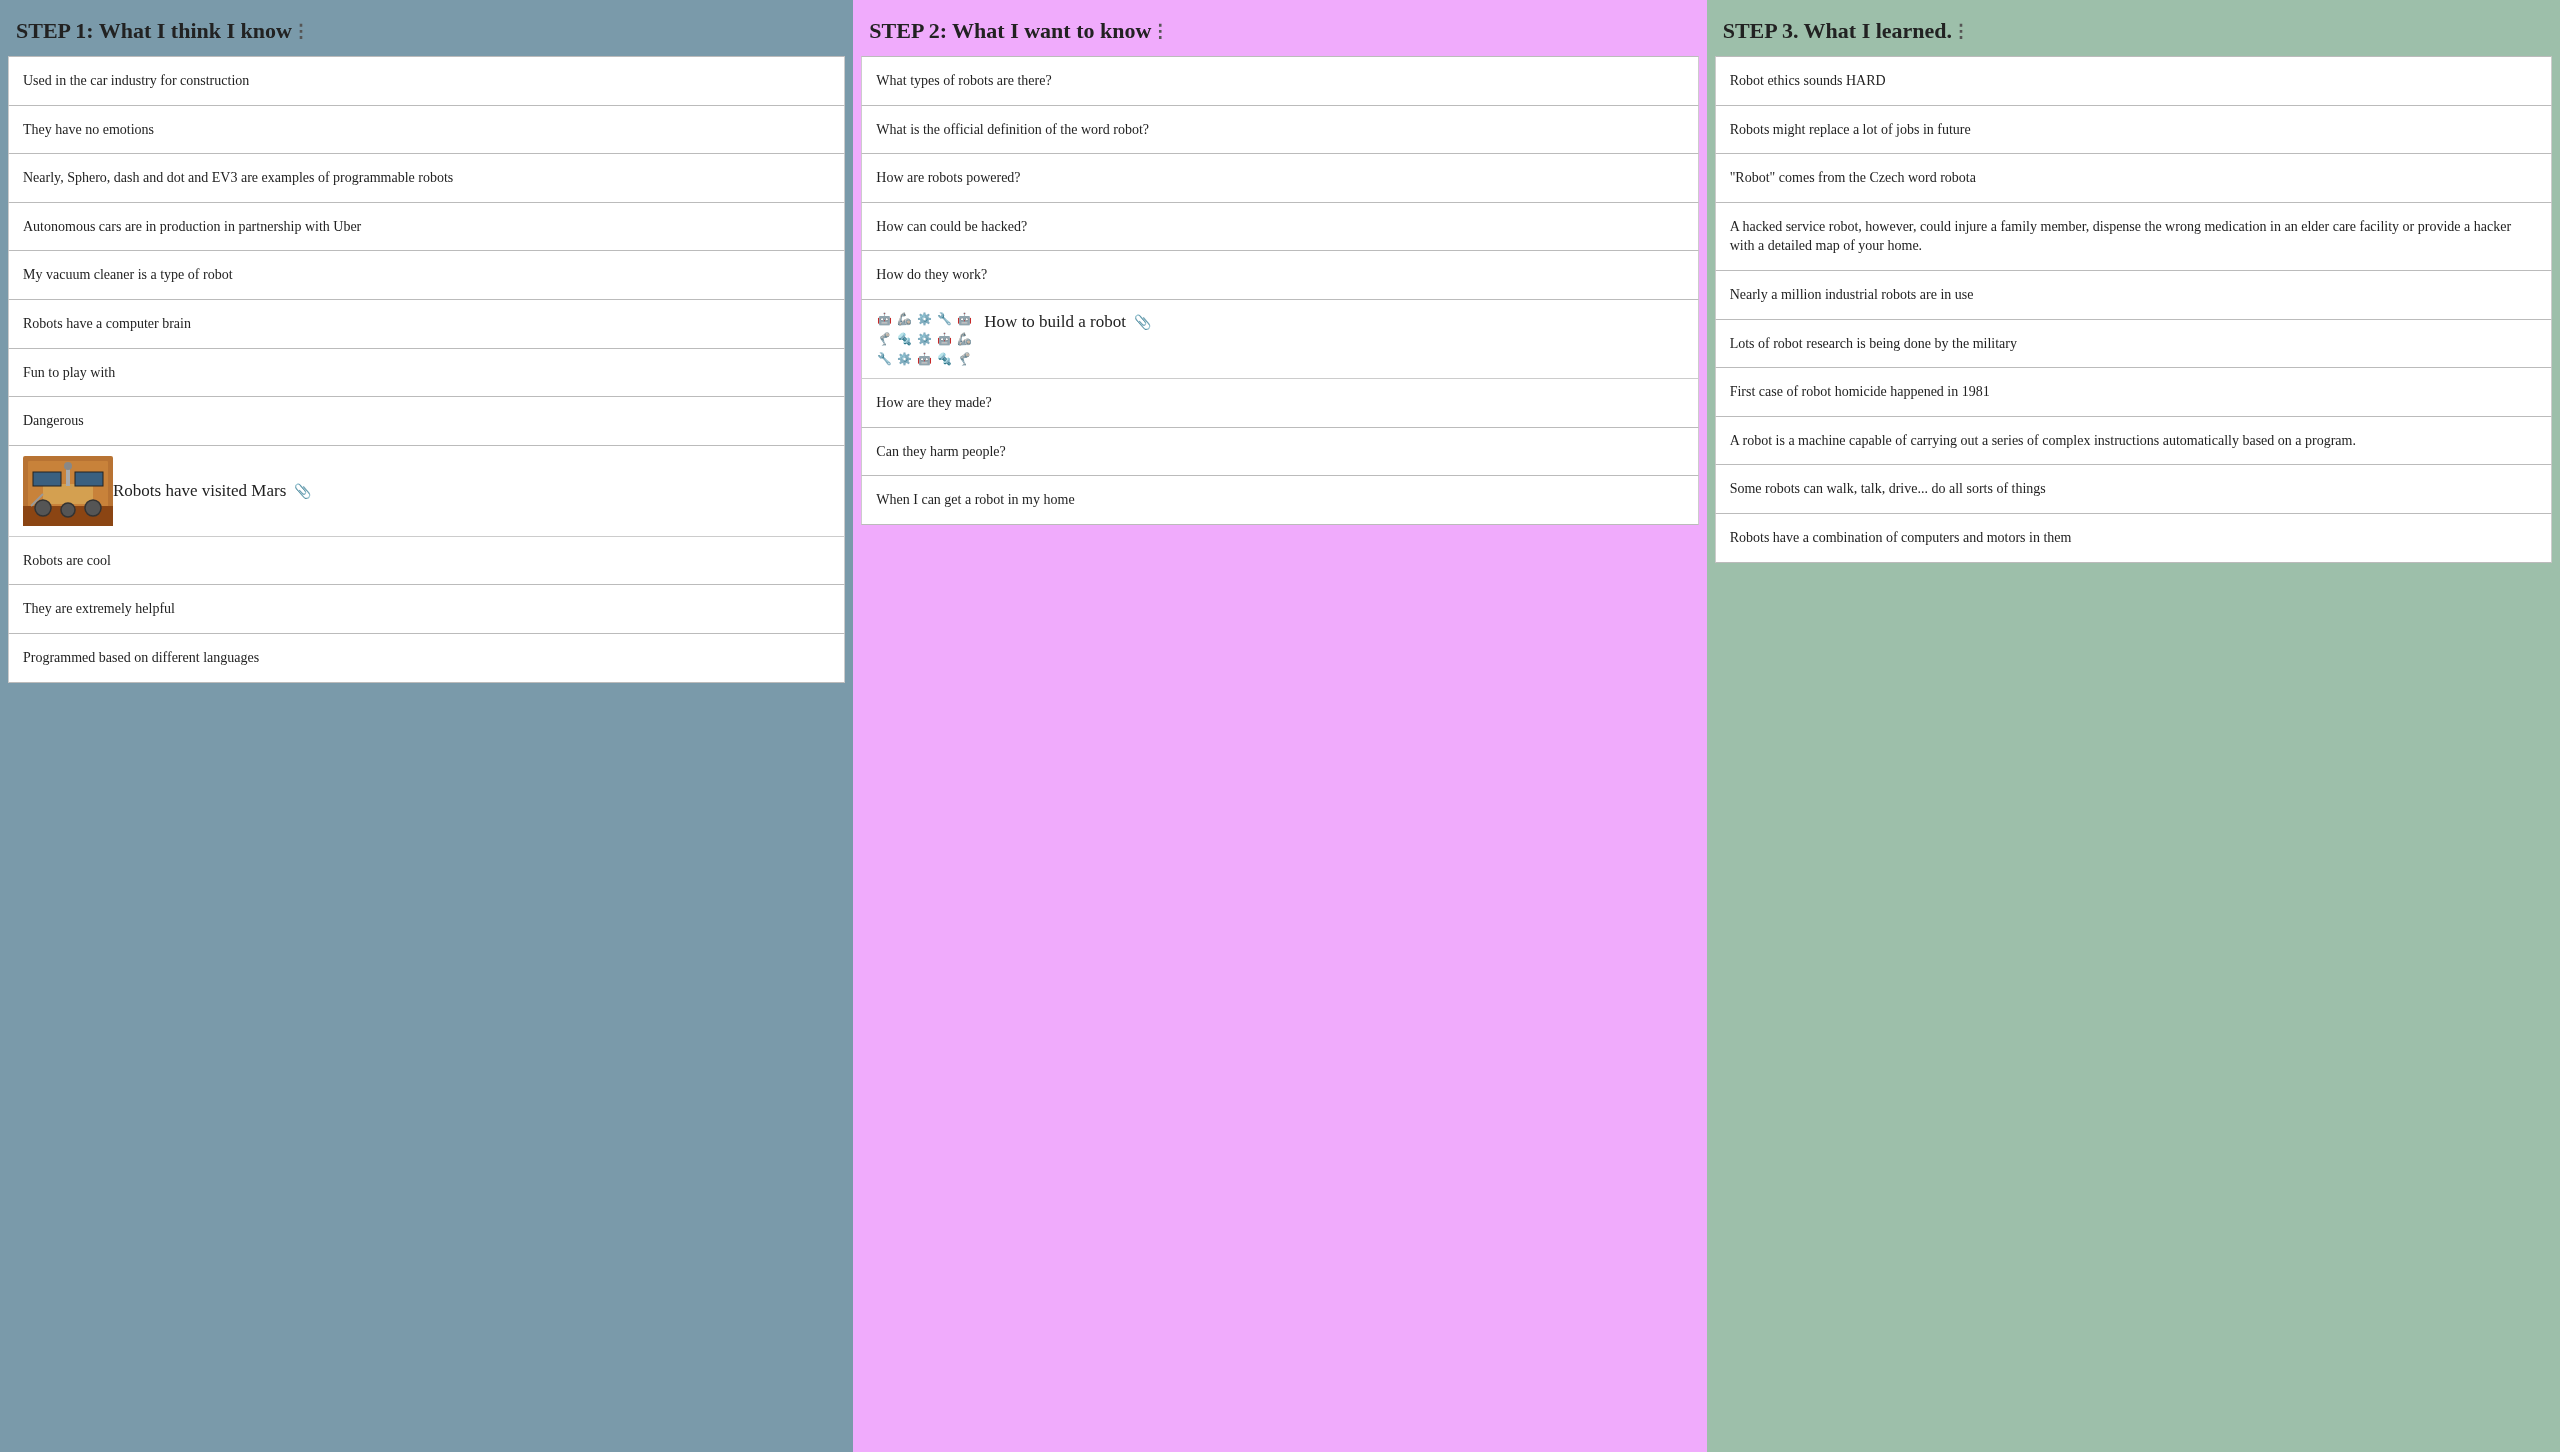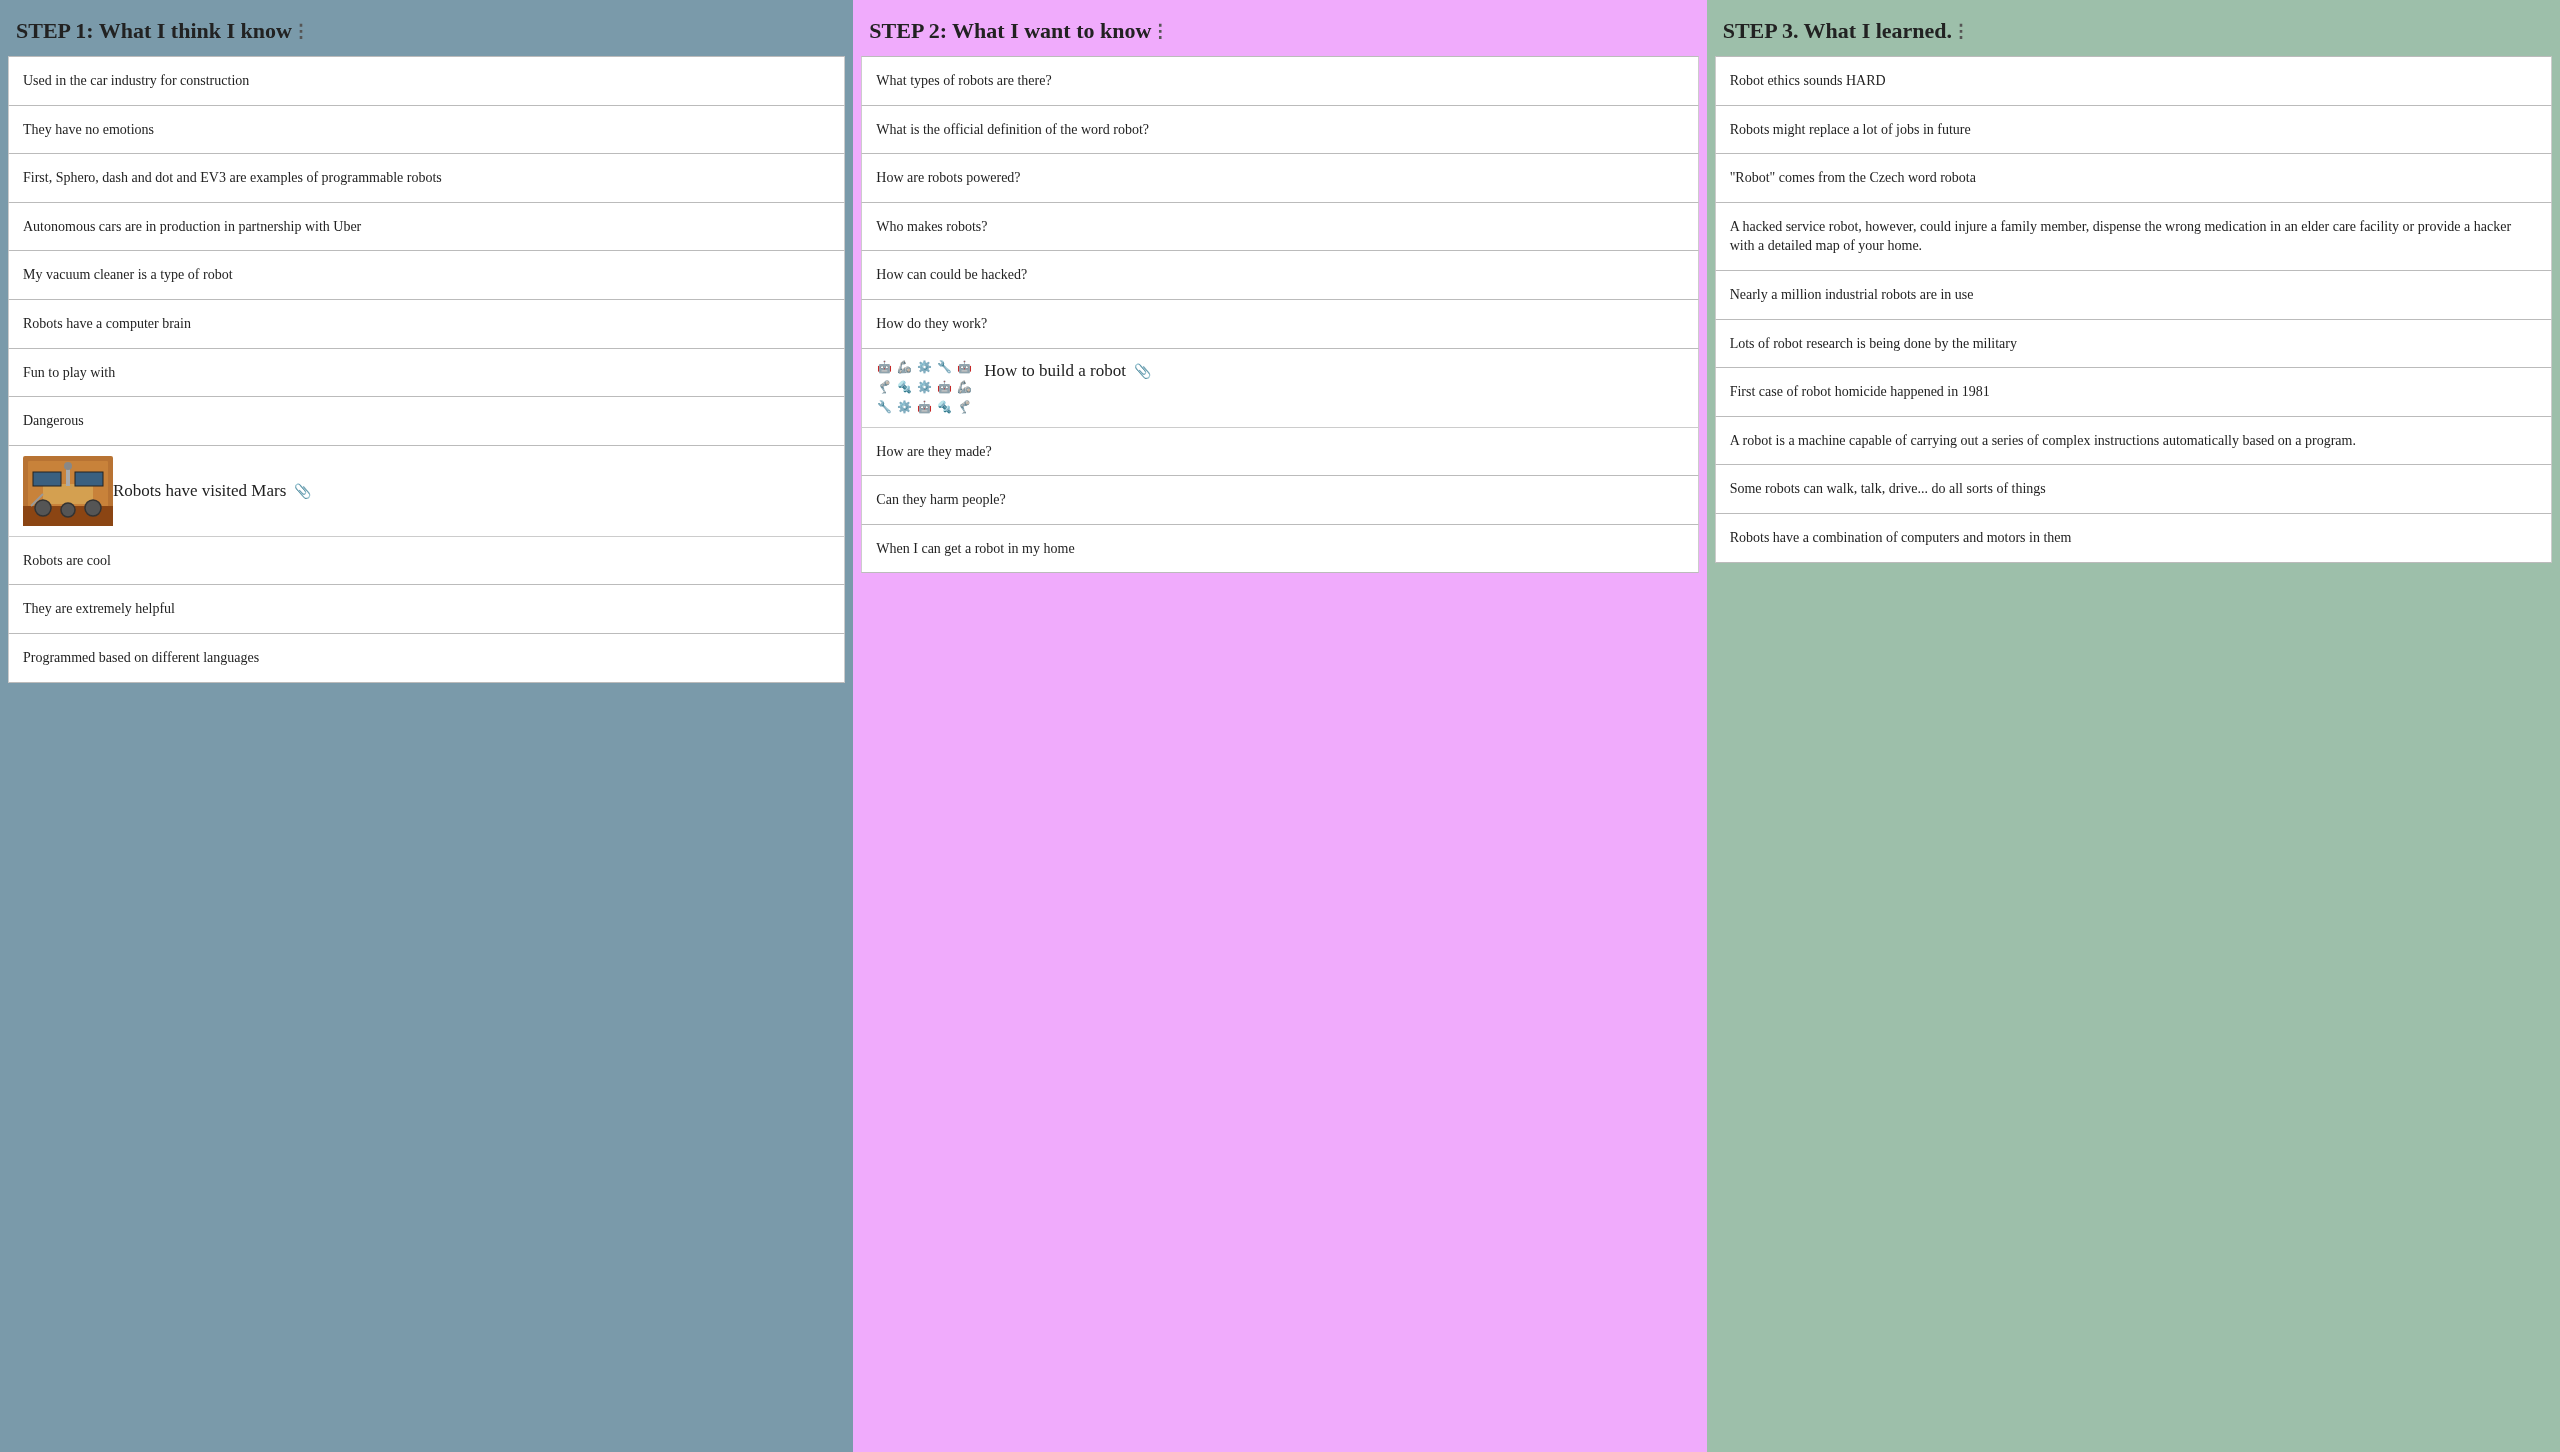--- a/index.html
+++ b/index.html
@@ -129,21 +129,21 @@
 <div class="columns-wrapper">
 
   <div class="column column-1" style="background:#7a9aaa;">
     <div class="column-header">
       <span>STEP 1: What I think I know</span>
       <span class="dots-icon">⋮</span>
     </div>
     <div class="card-list">
       <div class="card">Used in the car industry for construction</div>
       <div class="card">They have no emotions</div>
-      <div class="card">First, Sphero, dash and dot and EV3 are examples of programmable robots</div>
+      <div class="card">Nearly, Sphero, dash and dot and EV3 are examples of programmable robots</div>
       <div class="card">Autonomous cars are in production in partnership with Uber</div>
       <div class="card">My vacuum cleaner is a type of robot</div>
       <div class="card">Robots have a computer brain</div>
       <div class="card">Fun to play with</div>
       <div class="card">Dangerous</div>
       <div class="card-with-image card">
         <svg class="rover-svg" viewBox="0 0 90 70">
           <rect width="90" height="70" fill="#b87333" rx="2"></rect>
           <rect x="5" y="5" width="80" height="60" fill="#c8823a" rx="1"></rect>
 
@@ -173,21 +173,20 @@
 
   <div class="column column-2" style="background:#f0abfc;">
     <div class="column-header">
       <span>STEP 2: What I want to know</span>
       <span class="dots-icon">⋮</span>
     </div>
     <div class="card-list">
       <div class="card">What types of robots are there?</div>
       <div class="card">What is the official definition of the word robot?</div>
       <div class="card">How are robots powered?</div>
-      <div class="card">Who makes robots?</div>
       <div class="card">How can could be hacked?</div>
       <div class="card">How do they work?</div>
       <div class="card-robots-image card">
         <div class="robot-icons-grid">
 
           <span class="robot-icon-cell">🤖</span>
           <span class="robot-icon-cell">🦾</span>
           <span class="robot-icon-cell">⚙️</span>
           <span class="robot-icon-cell">🔧</span>
           <span class="robot-icon-cell">🤖</span>

